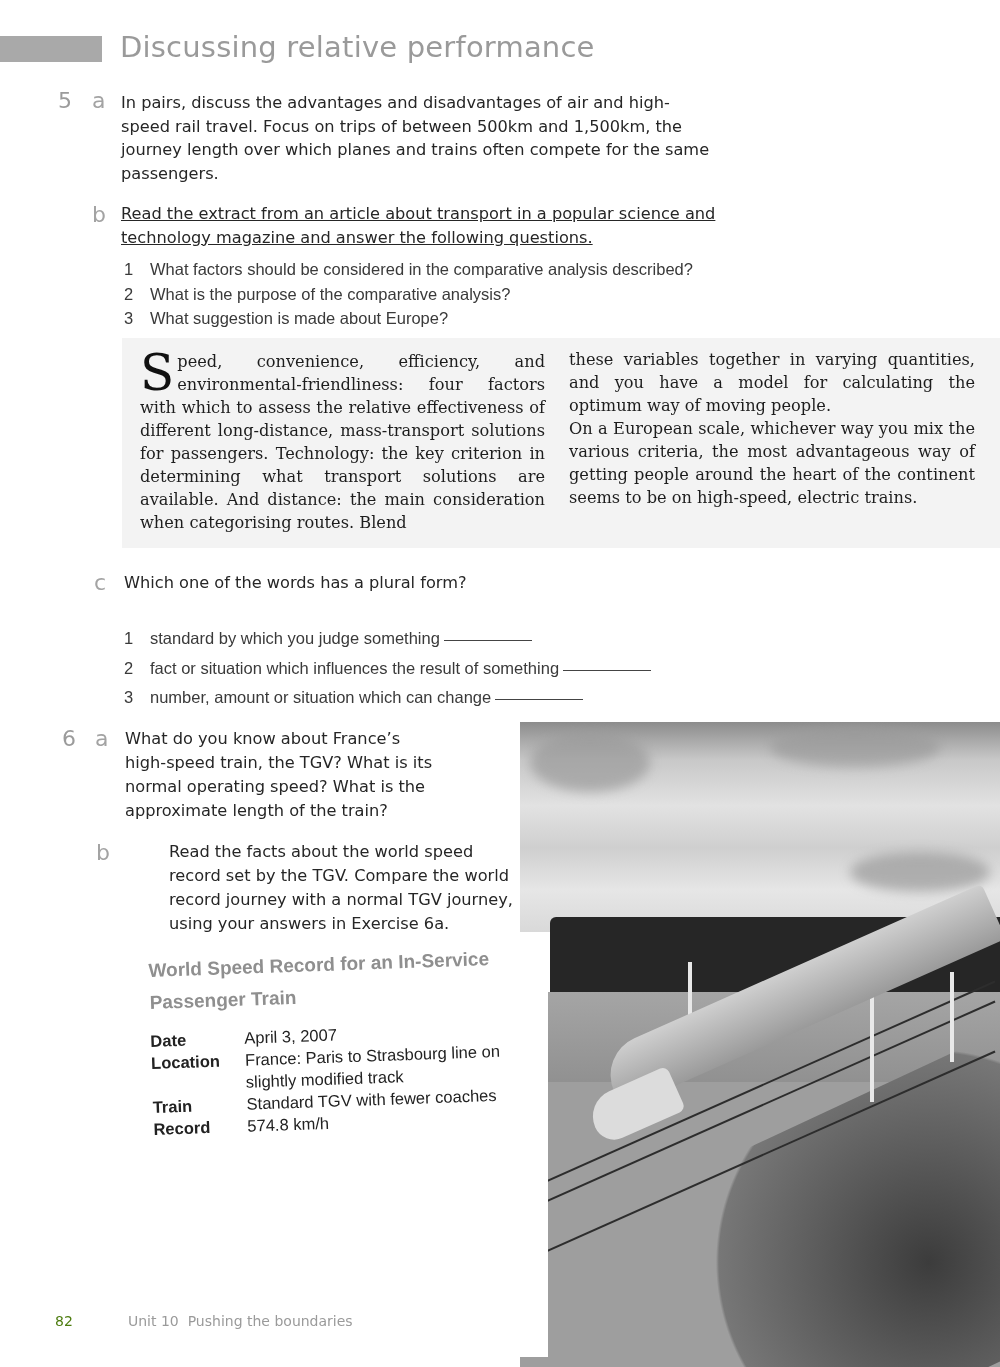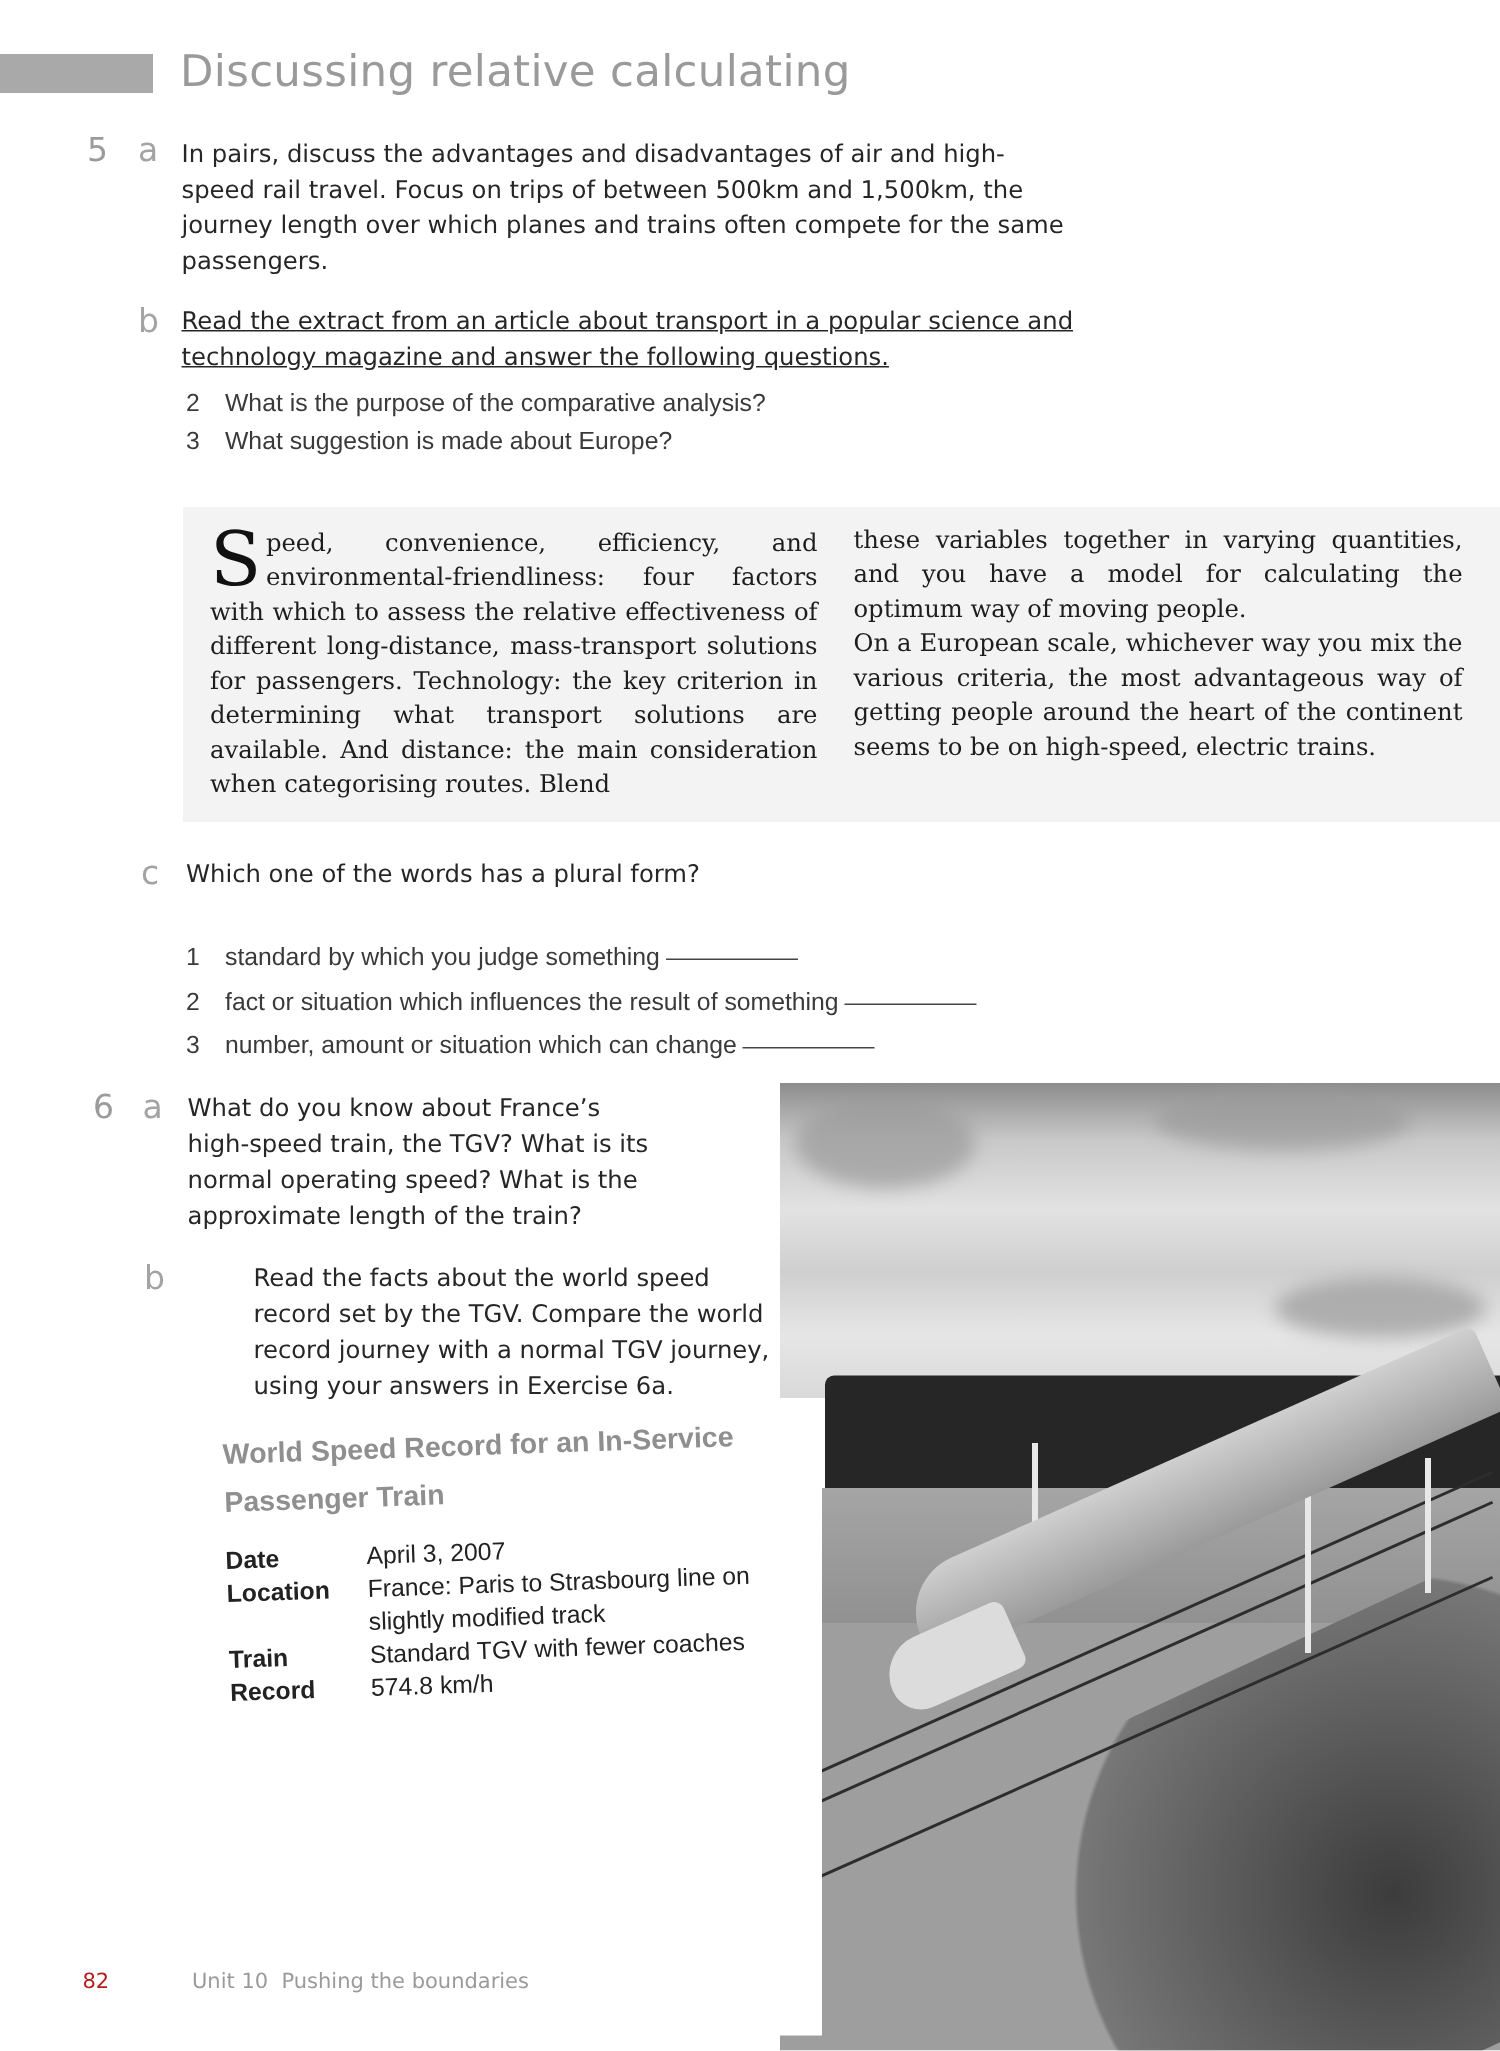--- a/index.html
+++ b/index.html
@@ -41,44 +41,45 @@
     .pole { position: absolute; width: 4px; background: #e8e8e8; }
     .paper-cut { position: absolute; left: 0; top: 230px; width: 28px; height: 405px; background: #fff; }
 
     
     .info-title { left: 148px; top: 955px; font-family: "Liberation Sans", sans-serif; font-weight: bold; font-size: 19px; line-height: 32px; color: #8f8f8f; transform: rotate(-2deg); transform-origin: left top; }
     .info-table { left: 150px; top: 1030px; transform: rotate(-2deg); transform-origin: left top; font-family: "Liberation Sans", sans-serif; font-size: 16.5px; color: #222; line-height: 22px; }
     .info-row { display: flex; }
     .info-k { width: 94px; font-weight: bold; }
     .info-v { width: 270px; }
 
-    .footer-page { left: 55px; top: 1313px; font-size: 14px; color: #b91c1c; }
+    .footer-page { left: 55px; top: 1313px; font-size: 14px; color: #4d7c0f; }
     .footer-unit { left: 128px; top: 1313px; font-size: 14px; color: #9a9a9a; }
   </style>
 </head>
 <body>
 
 <div class="abs hdr-bar"></div>
-<div class="abs hdr-title">Discussing relative calculating</div>
+<div class="abs hdr-title">Discussing relative performance</div>
 
 <div class="abs ex-num" style="left:58px;top:88px;">5</div>
 <div class="abs ex-letter" style="left:92px;top:88px;">a</div>
 <div class="abs instr" style="left:121px;top:91px;width:680px;">
   <div>In pairs, discuss the advantages and disadvantages of air and high-</div>
   <div>speed rail travel. Focus on trips of between 500km and 1,500km, the</div>
   <div>journey length over which planes and trains often compete for the same</div>
   <div>passengers.</div>
 </div>
 
 <div class="abs ex-letter" style="left:92px;top:202px;">b</div>
 <div class="abs instr" style="left:121px;top:202px;width:680px;text-decoration:underline;">
   <div>Read the extract from an article about transport in a popular science and</div>
   <div>technology magazine and answer the following questions.</div>
 </div>
 <div class="abs qlist" style="left:124px;top:257px;width:680px;">
+  <div><span class="n">1</span><span>What factors should be considered in the comparative analysis described?</span></div>
   <div><span class="n">2</span><span>What is the purpose of the comparative analysis?</span></div>
   <div><span class="n">3</span><span>What suggestion is made about Europe?</span></div>
 </div>
 
 <div class="abs article"></div>
 <div class="abs col" style="left:140px;top:350px;width:405px;">
   <span class="dropcap">S</span><span>peed, convenience, efficiency, and environmental-friendliness: four factors with which to assess the relative effectiveness of different long-distance, mass-transport solutions for passengers. Technology: the key criterion in determining what transport solutions are available. And distance: the main consideration when categorising routes. Blend</span>
 </div>
 <div class="abs col" style="left:569px;top:348px;width:406px;">
   <div>these variables together in varying quantities, and you have a model for calculating the optimum way of moving people.</div>

